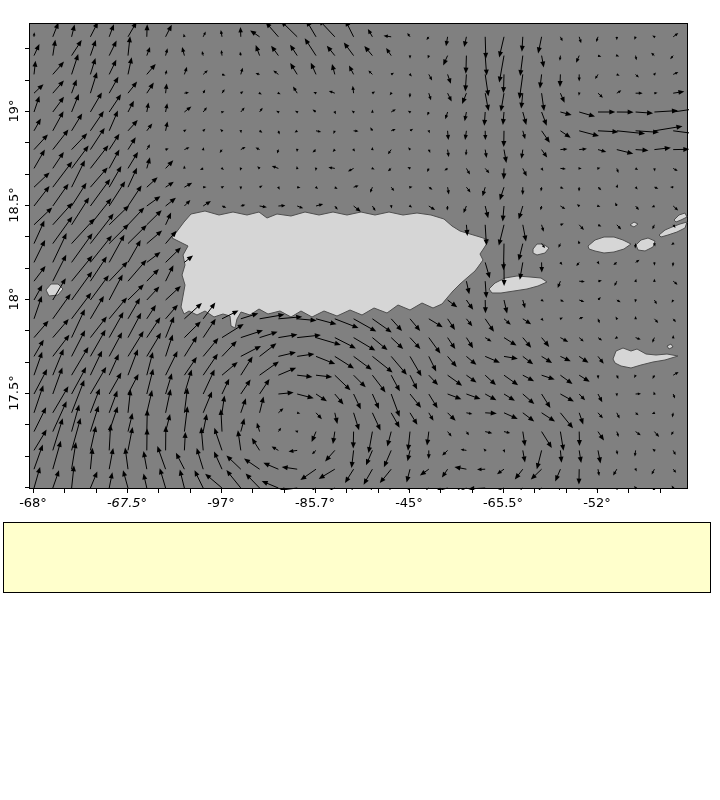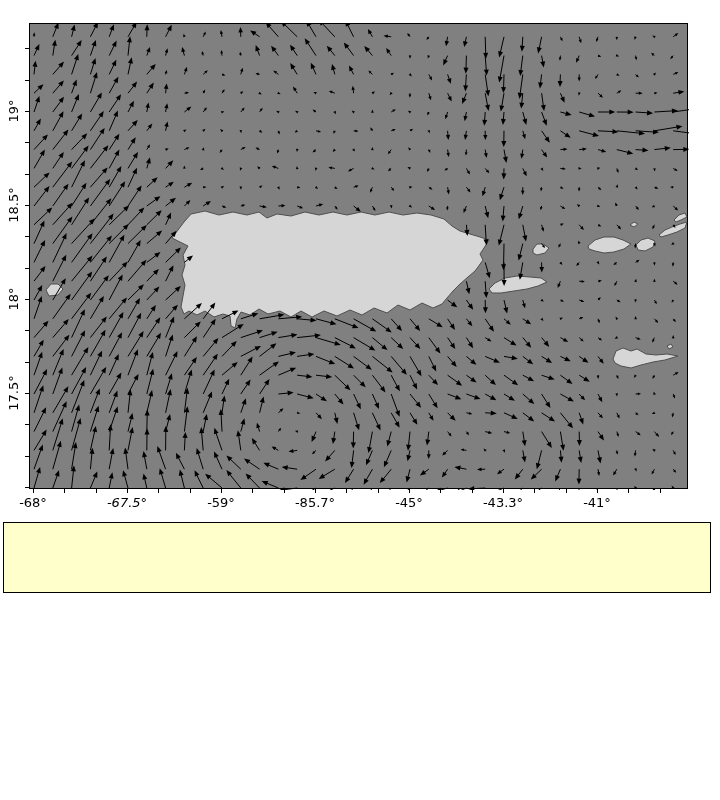--- a/index.html
+++ b/index.html
@@ -1564,25 +1564,25 @@
       <div class="xtick" style="left: 440.3px;"></div>
       <div class="xtick" style="left: 471.7px;"></div>
       <div class="xtick" style="left: 503px;"></div>
       <div class="xtick" style="left: 534.3px;"></div>
       <div class="xtick" style="left: 565.7px;"></div>
       <div class="xtick" style="left: 597px;"></div>
       <div class="xtick" style="left: 628.3px;"></div>
       <div class="xtick" style="left: 659.7px;"></div>
       <div class="xlabel" style="left: 33px;">-68°</div>
       <div class="xlabel" style="left: 127px; font-style: italic;">-67.5°</div>
-      <div class="xlabel" style="left: 221px;">-59°</div>
+      <div class="xlabel" style="left: 221px;">-97°</div>
       <div class="xlabel" style="left: 315px;">-85.7°</div>
       <div class="xlabel" style="left: 409px;">-45°</div>
-      <div class="xlabel" style="left: 503px;">-43.3°</div>
-      <div class="xlabel" style="left: 597px;">-41°</div>
+      <div class="xlabel" style="left: 503px;">-65.5°</div>
+      <div class="xlabel" style="left: 597px;">-52°</div>
     </div>
   <div id="y-axis">
       <div class="ytick" style="top: 487px;"></div>
       <div class="ytick" style="top: 455.7px;"></div>
       <div class="ytick" style="top: 424.3px;"></div>
       <div class="ytick" style="top: 393px;"></div>
       <div class="ytick" style="top: 361.7px;"></div>
       <div class="ytick" style="top: 330.3px;"></div>
       <div class="ytick" style="top: 299px;"></div>
       <div class="ytick" style="top: 267.7px;"></div>

